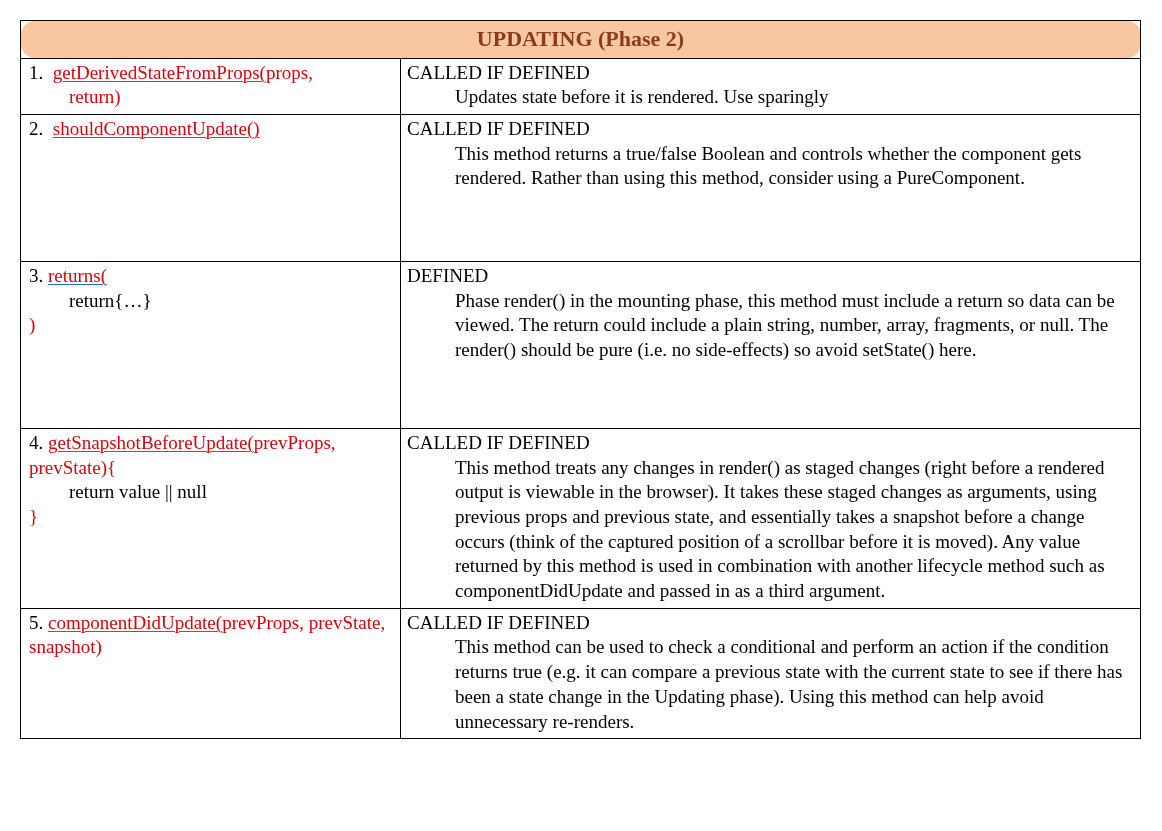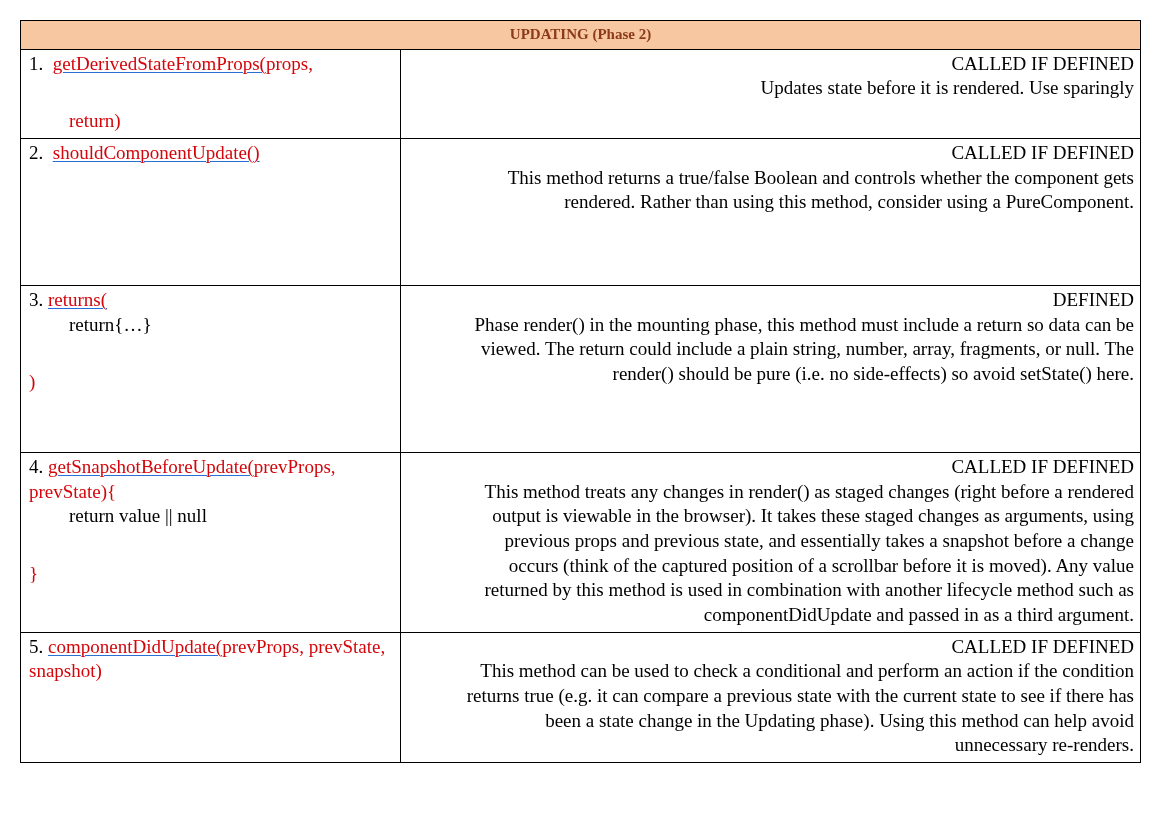--- a/index.html
+++ b/index.html
@@ -20,36 +20,37 @@
   td, th {
     border: 1px solid #000;
     vertical-align: top;
     padding: 2px 6px 4px 6px;
     line-height: 1.3;
   }
   th.title-row {
     background: #f6c7a0;
     color: #8b3a1b;
     font-weight: bold;
-    font-size: 15px;
+    font-size: 22px;
     text-align: center;
     padding: 4px 16px;
+    border-radius: 14px;
   }
   th.col-head {
     background: #fff;
     color: #000;
     font-weight: bold;
     font-size: 22px;
     text-align: center;
     padding: 2px 0;
   }
-  .use-cell { text-align: right; }
+  .use-cell { text-align: left; }
   .use-head { display: block; }
   .use-body { display: block; margin-left: 48px; }
-  .red { color: #d4060b; margin-top: 33px; }
+  .red { color: #d4060b; }
   .ul { text-decoration: underline; text-decoration-color: #2a6fd6; text-decoration-thickness: 1px; text-underline-offset: 2px; }
   .ul-blk { text-decoration-color: #2a6fd6; text-decoration-thickness: 1px; text-underline-offset: 2px; }
   .num { color: #000; }
   .method-cell { text-align: left; padding-left: 8px; }
   .indent2 { padding-left: 40px; display: block; }
   .row-tall { height: 140px; }
 </style>
 </head>
 <body>
 

